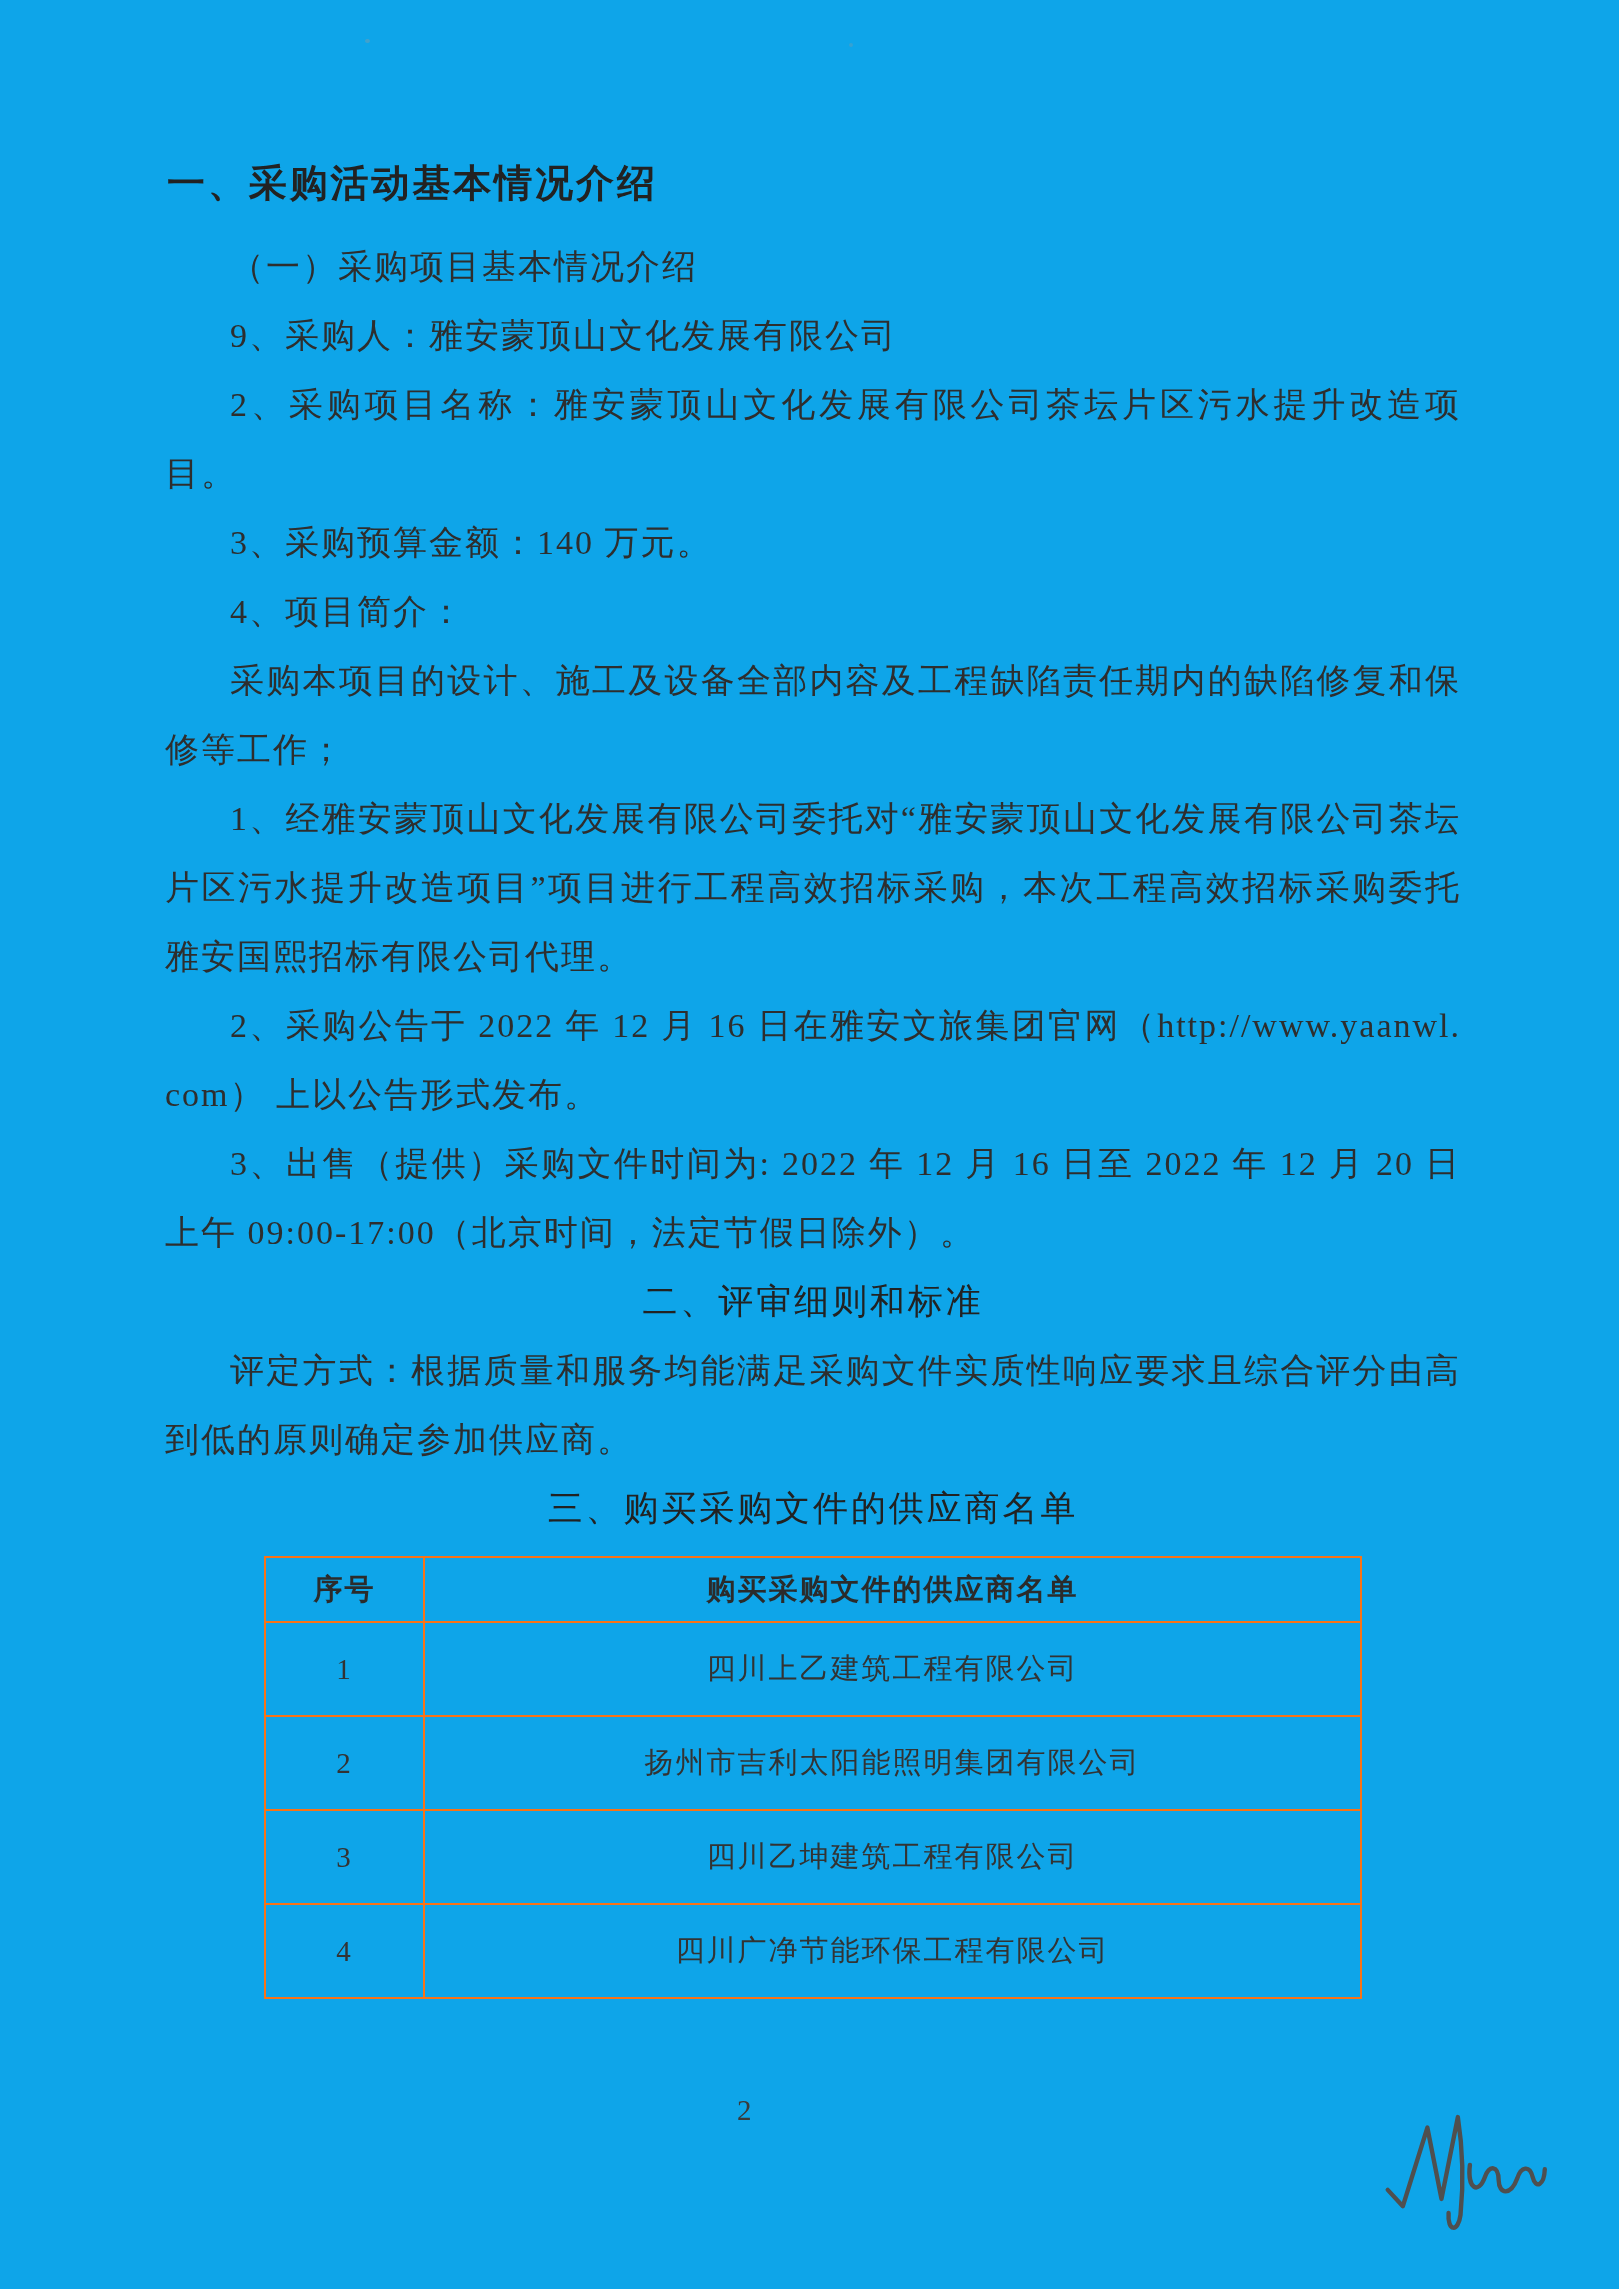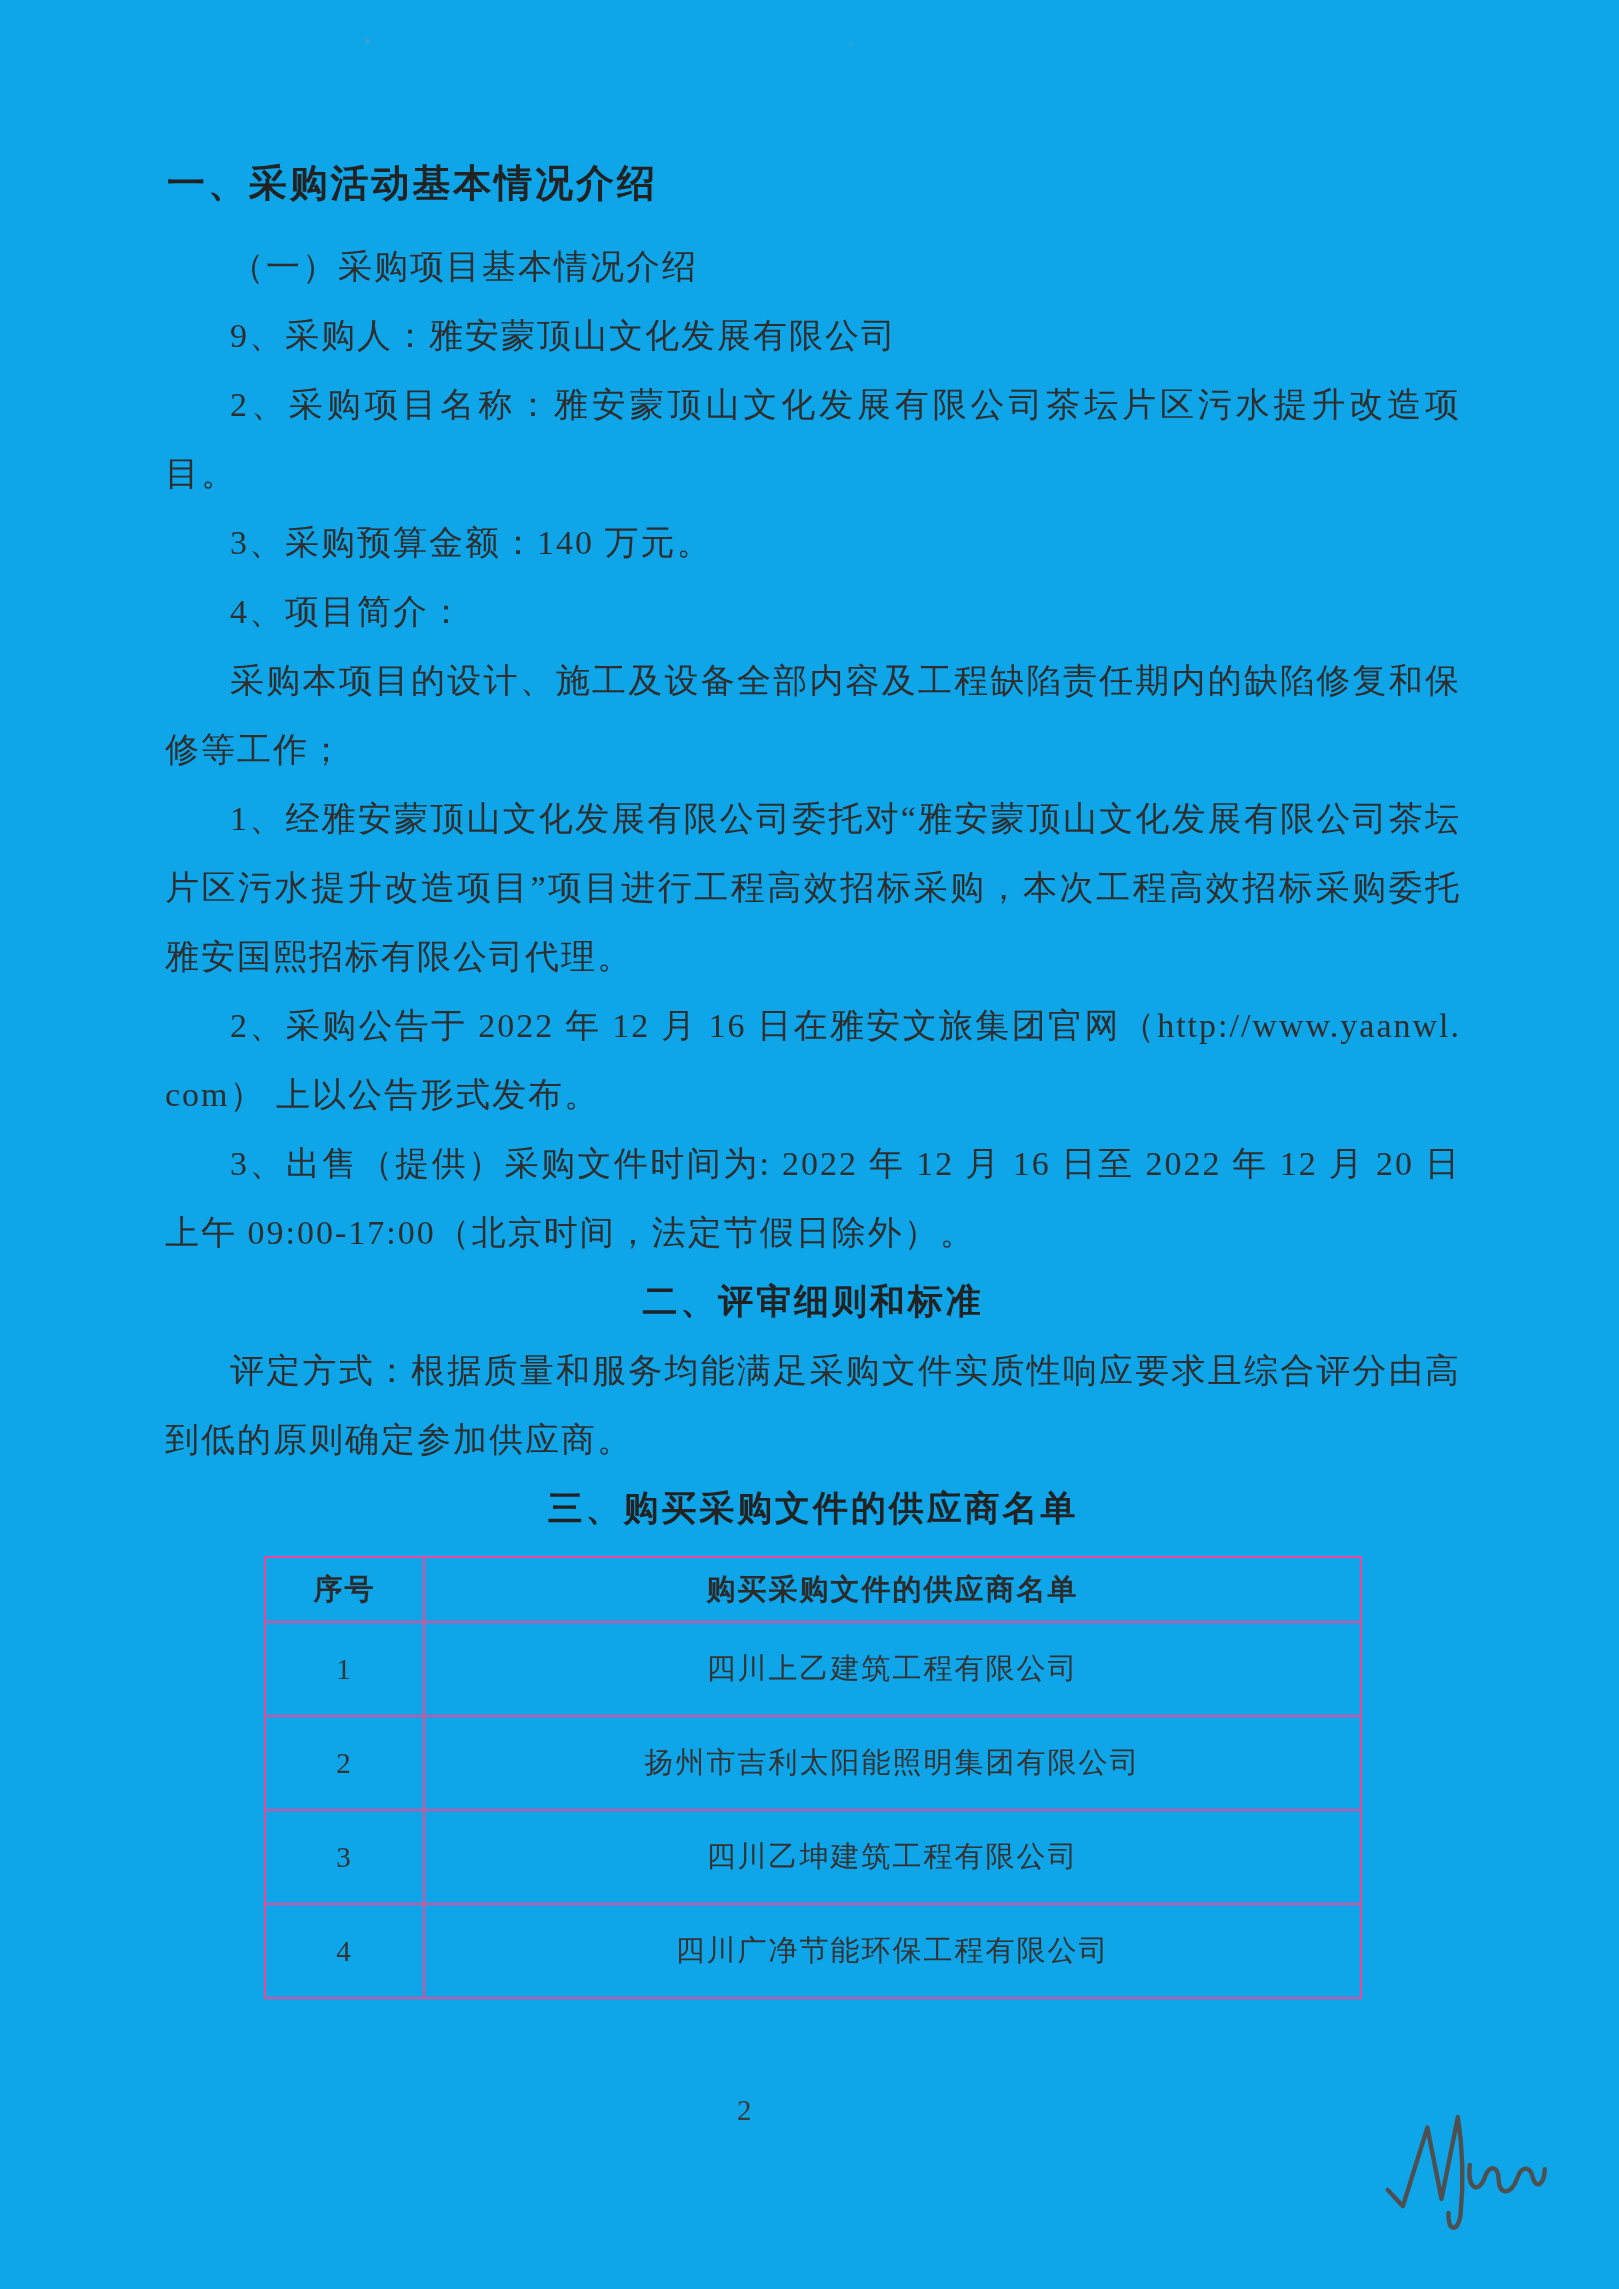--- a/index.html
+++ b/index.html
@@ -36,33 +36,33 @@
     font-size: 38px;
     line-height: 57px;
     font-weight: bold;
     letter-spacing: 2.9px;
     color: #222;
   }
   h2.sec-title-center {
     margin: 0;
     font-size: 35px;
     line-height: 69px;
-    font-weight: bold;
+    font-weight: normal;
     text-align: center;
     letter-spacing: 2.9px;
     color: #222;
   }
   table.suppliers {
     border-collapse: collapse;
     width: 1098px;
     margin: 13.7px auto 0;
     table-layout: fixed;
   }
   table.suppliers, table.suppliers th, table.suppliers td {
-    border: 2px solid #ec4899;
+    border: 2px solid #f97316;
   }
   table.suppliers { border-width: 2.9px; }
   table.suppliers th {
     height: 61px;
     font-size: 29px;
     font-weight: bold;
     text-align: center;
     letter-spacing: 2px;
     color: #2b2b2b;
   }

